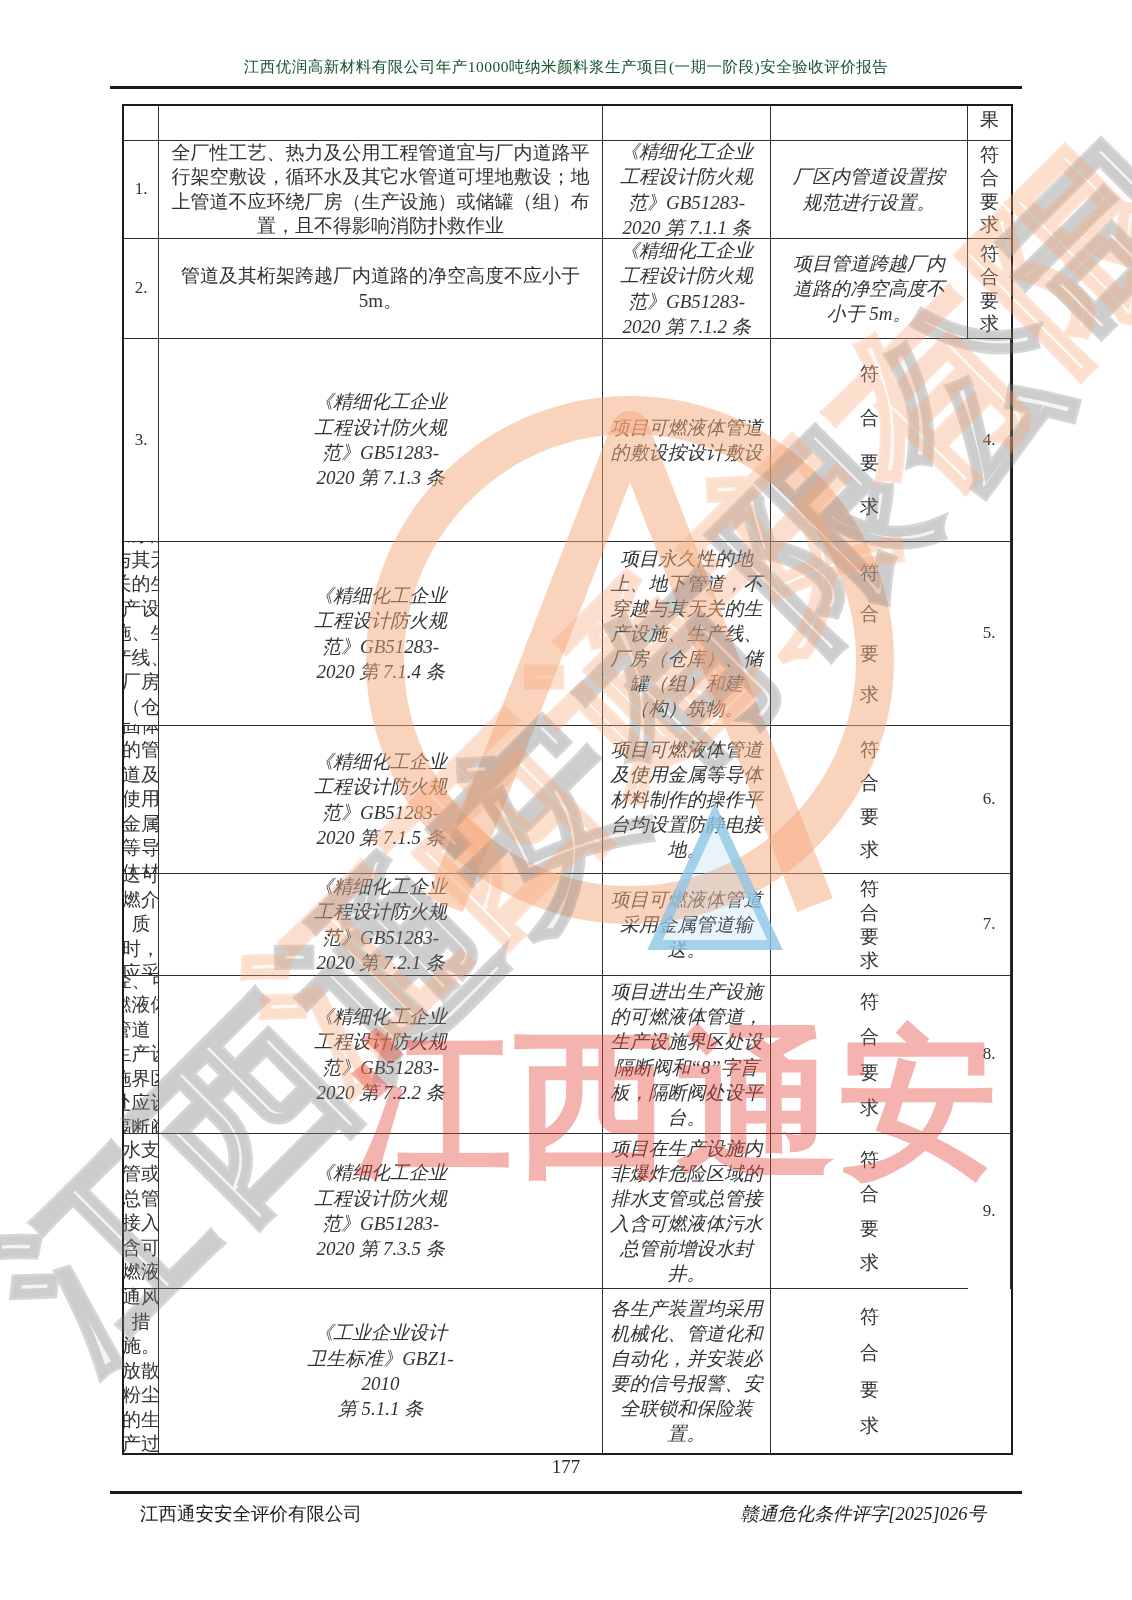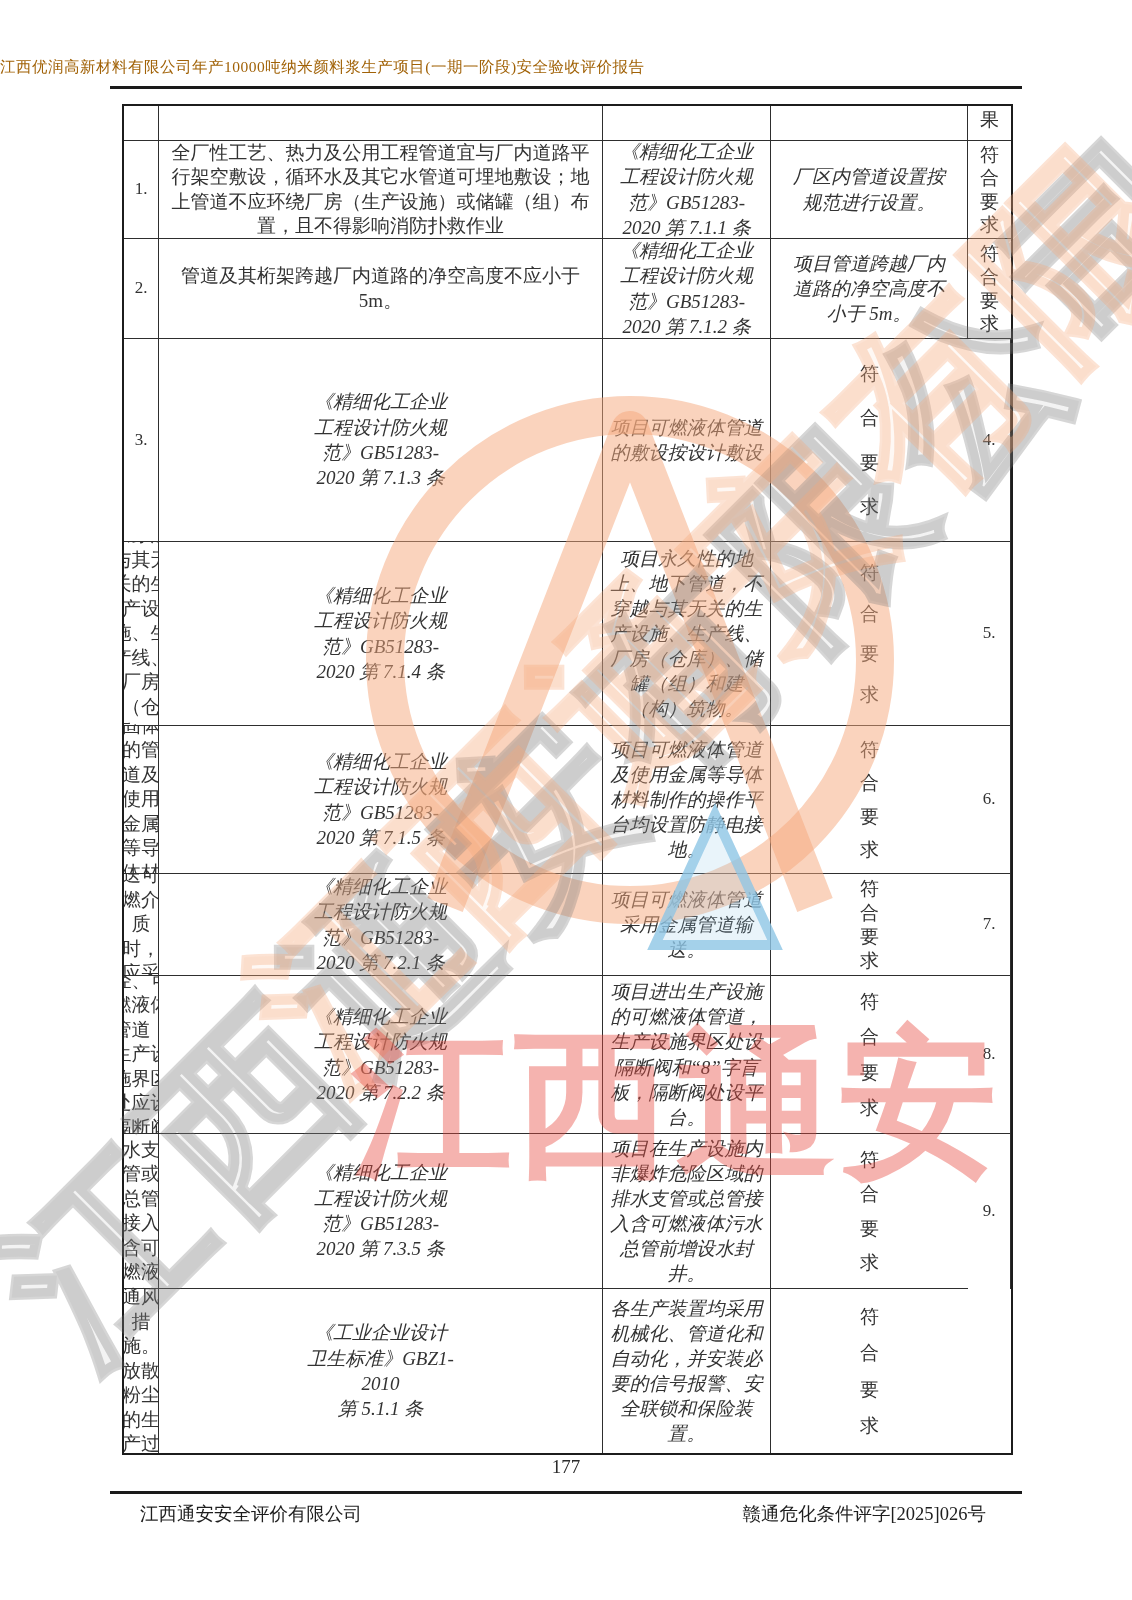--- a/index.html
+++ b/index.html
@@ -2,22 +2,22 @@
 <html><head>
 <meta charset="utf-8">
 <style>
   html,body{margin:0;padding:0;background:#ffffff;}
   .page{
     position:relative;width:1132px;height:1600px;background:#ffffff;overflow:hidden;
     font-family:"Liberation Serif", serif;color:#2b2b2b;
   }
   
   .doc-title{
-    position:absolute;left:0;top:57px;width:100%;
-    font-size:15.5px;letter-spacing:.5px;color:#a16207;white-space:nowrap;
+    position:absolute;left:0;top:57px;width:100%;text-align:center;
+    font-size:15.5px;letter-spacing:.5px;color:#14532d;white-space:nowrap;
   }
   .rule{position:absolute;left:110px;width:912px;background:#1a1a1a;}
   .rule-top{top:86px;height:3px;}
   .rule-bottom{top:1491px;height:3px;}
   
   .report-table{
     position:absolute;left:122px;top:104px;
     display:grid;
     grid-template-columns:35px 444px 168px 197px 43px;
     grid-template-rows:35px 98px 100px 203px 184px 148px 102px 158px 155px 164px;
@@ -38,21 +38,21 @@
   .col-actual{white-space:pre-line;line-height:1.32;padding:1px 4px;font-style:italic;}
   .col-conc{
     flex-direction:column;justify-content:space-evenly;align-items:center;
     padding:0;line-height:1;
   }
   .col-conc span{display:block;}
   .carry-conc{justify-content:flex-start;padding-top:4px;}
   
   .page-number{position:absolute;left:0;top:1456px;width:100%;text-align:center;font-size:19px;color:#2b2b2b;}
   .footer-company{position:absolute;left:140px;top:1501px;font-size:18.5px;color:#1e1e1e;}
-  .footer-docnum{position:absolute;right:146px;top:1501px;font-size:18.5px;color:#1e1e1e;}
+  .footer-docnum{position:absolute;right:146px;top:1501px;font-size:18.5px;color:#1e1e1e;font-style:italic;}
   
   .wm-layer{position:absolute;left:0;top:0;width:100%;height:100%;pointer-events:none;z-index:3;}
   .wm-diag{
     position:absolute;white-space:nowrap;font-weight:700;
     font-family:"Liberation Sans", sans-serif;
     font-size:190px;letter-spacing:14px;
   }
   .wm-diag-gray{
     left:-180px;top:665px;width:1500px;
     transform:rotate(-45deg);

